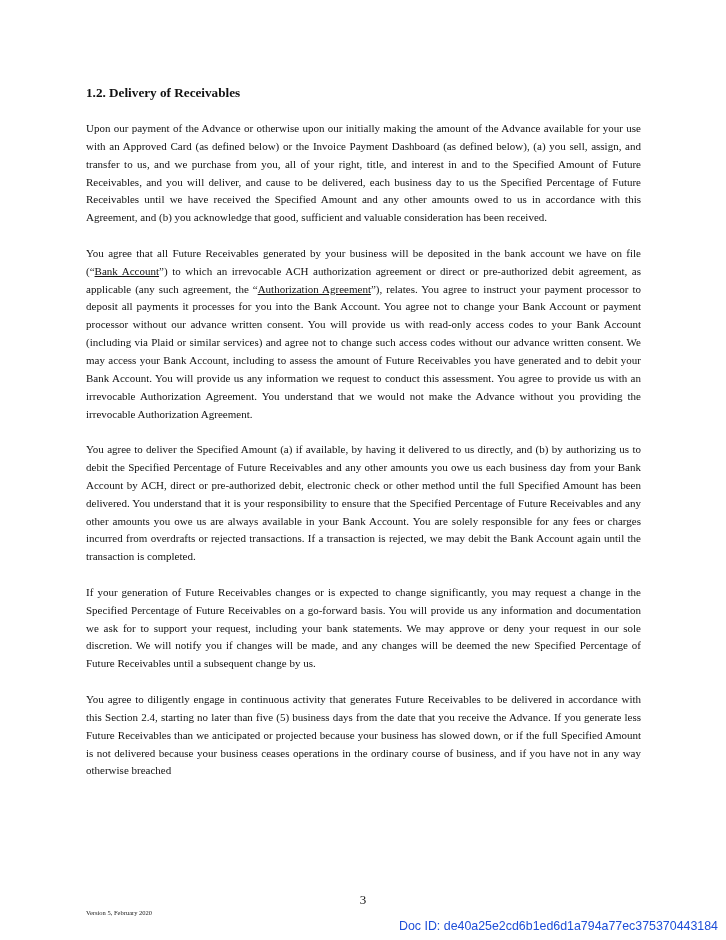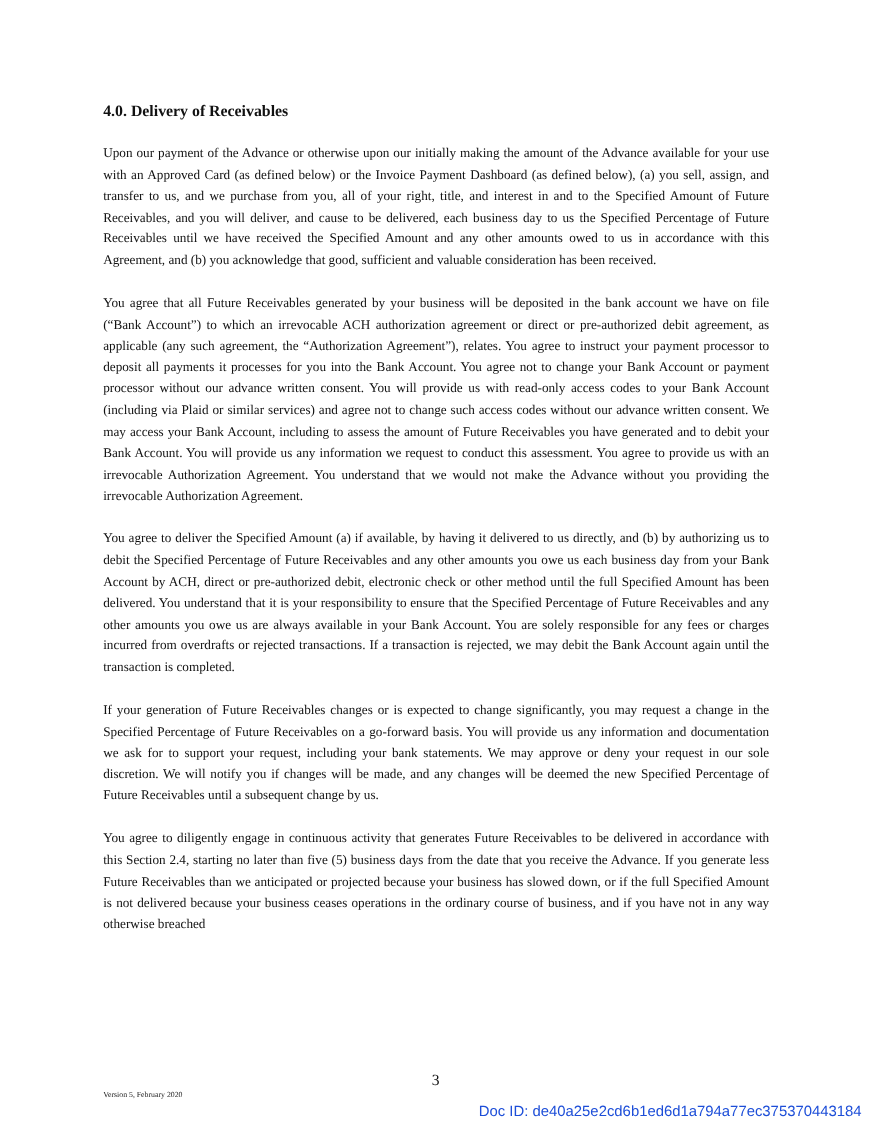--- a/index.html
+++ b/index.html
@@ -27,20 +27,21 @@
       line-height: 18px;
       margin: 0 0 18px 0;
     }
     .para {
       font-size: 11px;
       line-height: 17.85px;
       text-align: justify;
       margin: 0 0 17.85px 0;
     }
     .para .u {
+      text-decoration: underline;
     }
     .page-number {
       position: absolute;
       left: 0;
       width: 726px;
       top: 892px;
       text-align: center;
       font-size: 13px;
       font-family: "Liberation Serif", serif;
     }
@@ -58,21 +59,21 @@
       top: 919px;
       font-size: 12.4px;
       font-family: "Liberation Sans", "DejaVu Sans", sans-serif;
       color: #1d4ed8;
     }
   </style>
 </head>
 <body>
 
 <div class="page">
-  <div class="section-heading">4.0. Delivery of Receivables</div>
+  <div class="section-heading">1.2. Delivery of Receivables</div>
 
   <p class="para">Upon our payment of the Advance or otherwise upon our initially making the amount of the Advance available for your use with an Approved Card (as defined below) or the Invoice Payment Dashboard (as defined below), (a) you sell, assign, and transfer to us, and we purchase from you, all of your right, title, and interest in and to the Specified Amount of Future Receivables, and you will deliver, and cause to be delivered, each business day to us the Specified Percentage of Future Receivables until we have received the Specified Amount and any other amounts owed to us in accordance with this Agreement, and (b) you acknowledge that good, sufficient and valuable consideration has been received.</p>
 
   <p class="para"><span>You agree that all Future Receivables generated by your business will be deposited in the bank account we have on file (“</span><span class="u">Bank Account</span><span>”) to which an irrevocable ACH authorization agreement or direct or pre-authorized debit agreement, as applicable (any such agreement, the “</span><span class="u">Authorization Agreement</span><span>”), relates.  You agree to instruct your payment processor to deposit all payments it processes for you into the Bank Account.  You agree not to change your Bank Account or payment processor without our advance written consent.  You will provide us with read-only access codes to your Bank Account (including via Plaid or similar services) and agree not to change such access codes without our advance written consent.  We may access your Bank Account, including to assess the amount of Future Receivables you have generated and to debit your Bank Account.  You will provide us any information we request to conduct this assessment.  You agree to provide us with an irrevocable Authorization Agreement.  You understand that we would not make the Advance without you providing the irrevocable Authorization Agreement.</span></p>
 
   <p class="para">You agree to deliver the Specified Amount (a) if available, by having it delivered to us directly, and (b) by authorizing us to debit the Specified Percentage of Future Receivables and any other amounts you owe us each business day from your Bank Account by ACH, direct or pre-authorized debit, electronic check or other method until the full Specified Amount has been delivered.  You understand that it is your responsibility to ensure that the Specified Percentage of Future Receivables and any other amounts you owe us are always available in your Bank Account.  You are solely responsible for any fees or charges incurred from overdrafts or rejected transactions.  If a transaction is rejected, we may debit the Bank Account again until the transaction is completed.</p>
 
   <p class="para">If your generation of Future Receivables changes or is expected to change significantly, you may request a change in the Specified Percentage of Future Receivables on a go-forward basis.  You will provide us any information and documentation we ask for to support your request, including your bank statements.  We may approve or deny your request in our sole discretion.  We will notify you if changes will be made, and any changes will be deemed the new Specified Percentage of Future Receivables until a subsequent change by us.</p>
 
   <p class="para">You agree to diligently engage in continuous activity that generates Future Receivables to be delivered in accordance with this Section 2.4, starting no later than five (5) business days from the date that you receive the Advance. If you generate less Future Receivables than we anticipated or projected because your business has slowed down, or if the full Specified Amount is not delivered because your business ceases operations in the ordinary course of business, and if you have not in any way otherwise breached</p>

